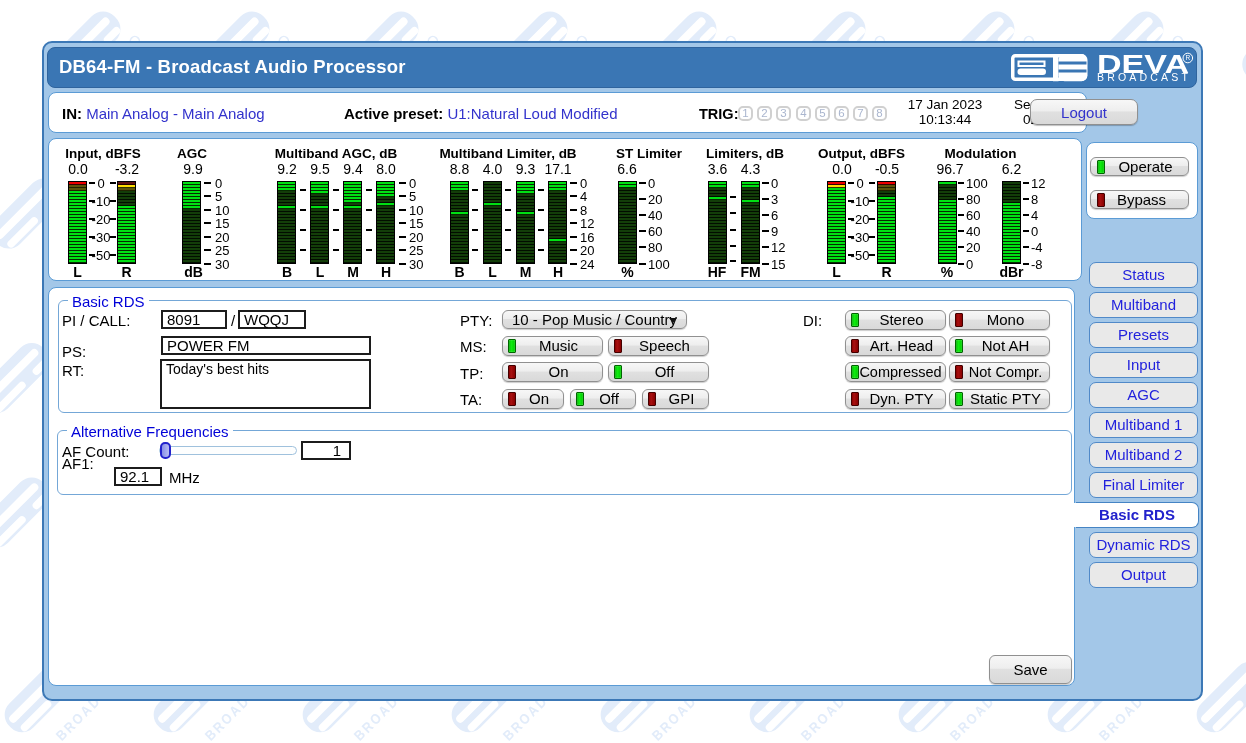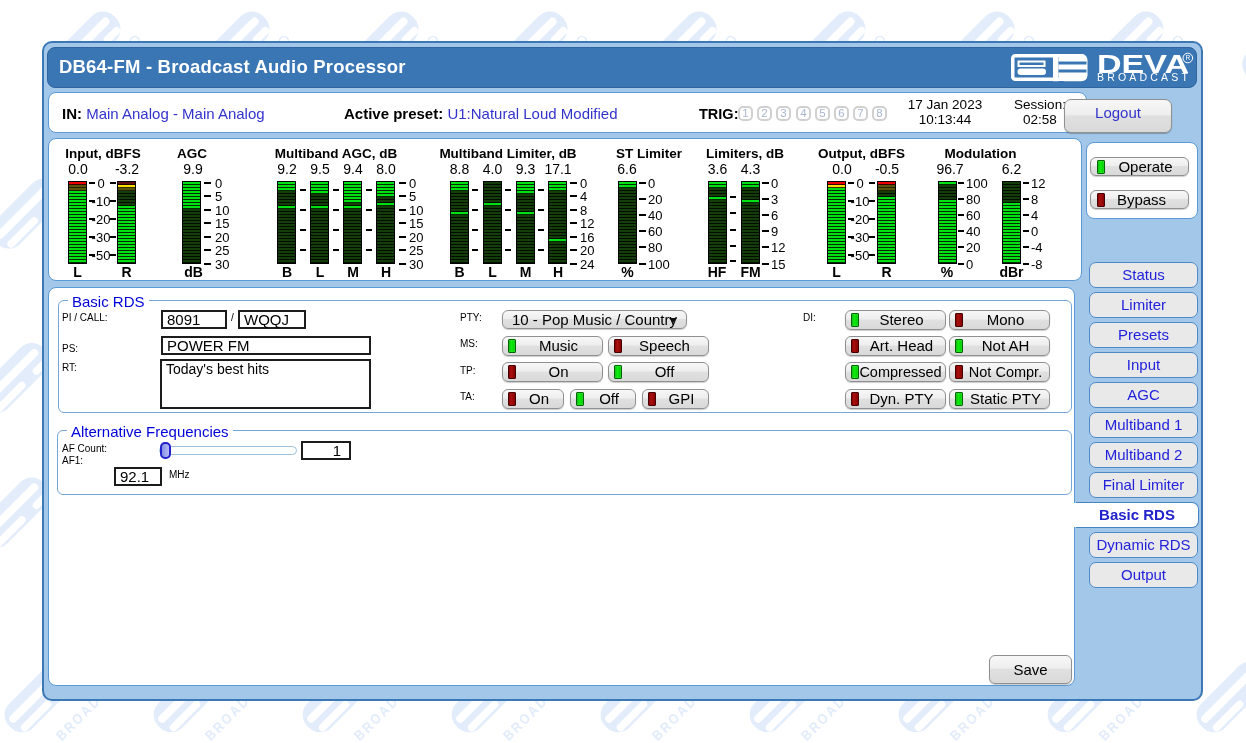--- a/index.html
+++ b/index.html
@@ -30,21 +30,21 @@
 .sB{background:repeating-linear-gradient(to bottom,#00e113 0 2px,#052b00 2px 3px)}
 .sD{background:repeating-linear-gradient(to bottom,#133e09 0 2px,#020d00 2px 3px)}
 .sR{background:repeating-linear-gradient(to bottom,#ee0000 0 2px,#300 2px 3px)}
 .sr{background:repeating-linear-gradient(to bottom,#5c1212 0 2px,#200 2px 3px)}
 .sY{background:repeating-linear-gradient(to bottom,#fd0 0 2px,#330 2px 3px)}
 .sy{background:repeating-linear-gradient(to bottom,#5d540b 0 2px,#220 2px 3px)}
 .tick{position:absolute;width:7px;height:2px;background:#000;z-index:3}
 .snum{position:absolute;font-size:13px;transform:translateY(-50%);white-space:nowrap;z-index:3}
 .scnum{position:absolute;font-size:13px;transform:translate(-50%,-50%);white-space:nowrap;z-index:3}
 
-.lab{position:absolute;font-size:10px;color:#000;z-index:3;white-space:nowrap}
+.lab{position:absolute;font-size:15px;color:#000;z-index:3;white-space:nowrap}
 .inp{position:absolute;background:#fff;border:2px solid #1c1c1c;font-size:15px;color:#000;padding-left:4px;z-index:3;line-height:16px}
 .fs{position:absolute;border:1px solid #74a7d7;border-radius:6px;z-index:2}
 .leg{position:absolute;font-size:15px;color:#0000d8;background:#fff;padding:0 4px;z-index:3;white-space:nowrap}
 .trig{position:absolute;width:15px;height:15px;border:2px solid #d0d0d0;border-radius:5px;background:#fff;color:#aab6cf;font-size:11.5px;text-align:center;line-height:11.5px;z-index:3}
 </style></head>
 <body>
 <svg id="wmlayer" class="a" width="1246" height="743" viewBox="0 0 1246 743">
 <defs>
 <g id="wmk">
 <rect x="-16" y="0" width="84" height="34" rx="16" fill="#e2ecfa"></rect>
@@ -106,21 +106,21 @@
 <div class="a trig" style="left:738px;top:106px">1</div>
 <div class="a trig" style="left:757px;top:106px">2</div>
 <div class="a trig" style="left:776px;top:106px">3</div>
 <div class="a trig" style="left:796px;top:106px">4</div>
 <div class="a trig" style="left:815px;top:106px">5</div>
 <div class="a trig" style="left:834px;top:106px">6</div>
 <div class="a trig" style="left:853px;top:106px">7</div>
 <div class="a trig" style="left:872px;top:106px">8</div>
 <div class="a" style="left:895px;top:97px;width:100px;text-align:center;font-size:13.5px;z-index:3;line-height:15px">17 Jan 2023<br>10:13:44</div>
 <div class="a" style="left:1000px;top:97px;width:80px;text-align:center;font-size:13.5px;z-index:3;line-height:15px">Session:<br>02:58</div>
-<div id="logout" class="a gbtn" style="left:1064px;top:99px;width:108px;height:34px;line-height:25px">Logout</div>
+<div id="logout" class="a gbtn" style="left:1030px;top:99px;width:108px;height:26px;line-height:25px">Logout</div>
 <div id="meters" class="a panel"></div>
 <div class="mtitle" style="left:103px;top:146px">Input, dBFS</div>
 <div class="mval" style="left:78px">0.0</div>
 <div class="mval" style="left:127px">-3.2</div>
 <div class="bar" style="left:68px">
     <div class="sR" style="height:3px"></div>
     <div class="sy" style="height:6px"></div>
     <div class="sB" style="height:72px"></div>
   </div>
 <div class="bar" style="left:117px">
@@ -445,21 +445,21 @@
 <div class="a fs" style="left:57px;top:430px;width:1015px;height:65px"></div>
 <div class="a leg" style="left:67px;top:423px">Alternative Frequencies</div>
 <div class="a lab" style="left:62px;top:443px">AF Count:</div>
 <div class="a" style="left:159px;top:446px;width:138px;height:9px;background:#fdfefe;border:1px solid #9fc1dd;border-radius:5px;z-index:3"></div>
 <div class="a" style="left:160px;top:442px;width:11px;height:17px;background:linear-gradient(to right,#8890e8,#b8bcf2);border:2px solid #2222cc;border-radius:5px;z-index:4"></div>
 <div class="a inp" style="left:301px;top:441px;width:50px;height:19px;text-align:right;padding-right:8px">1</div>
 <div class="a lab" style="left:62px;top:455px">AF1:</div>
 <div class="a inp" style="left:114px;top:467px;width:48px;height:19px">92.1</div>
 <div class="a lab" style="left:169px;top:469px">MHz</div>
 <div class="a nav" style="top:262px">Status</div>
-<div class="a nav" style="top:292px">Limiter</div>
+<div class="a nav" style="top:292px">Multiband</div>
 <div class="a nav" style="top:322px">Presets</div>
 <div class="a nav" style="top:352px">Input</div>
 <div class="a nav" style="top:382px">AGC</div>
 <div class="a nav" style="top:412px">Multiband 1</div>
 <div class="a nav" style="top:442px">Multiband 2</div>
 <div class="a nav" style="top:472px">Final Limiter</div>
 <div class="a" style="left:1076px;top:502px;width:123px;height:26px;background:#fff;border:1px solid #4584c4;border-left:none;border-radius:0 7px 7px 0;z-index:3;color:#2222cc;font-weight:bold;font-size:15px;text-align:center;line-height:24px">Basic RDS</div>
 <div class="a" style="left:1070px;top:503px;width:8px;height:24px;background:#fff;z-index:4"></div>
 <div class="a nav" style="top:532px">Dynamic RDS</div>
 <div class="a nav" style="top:562px">Output</div>

